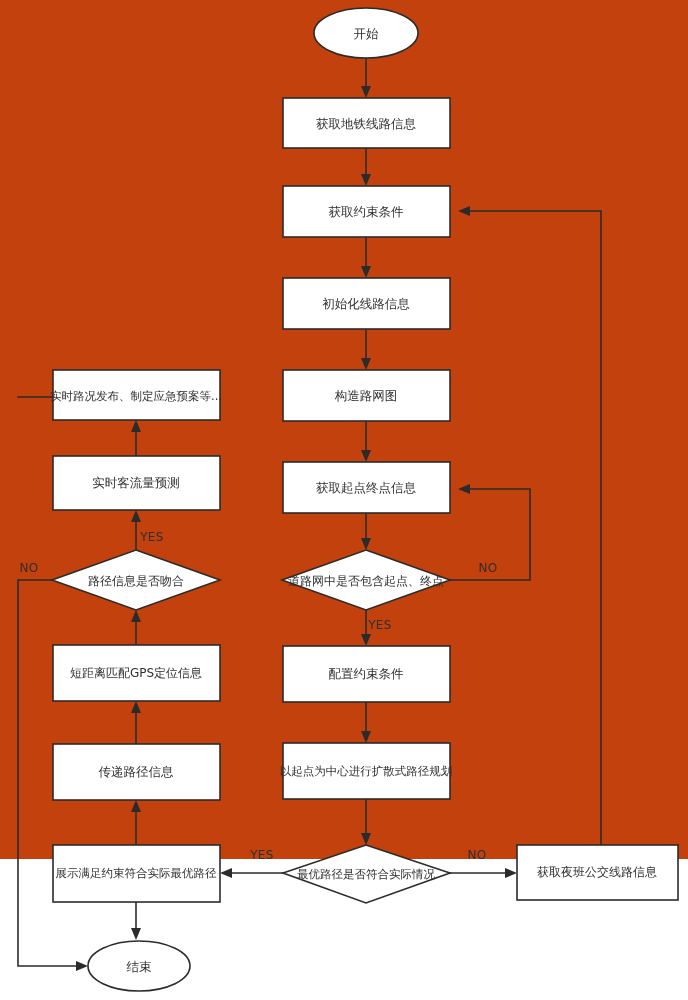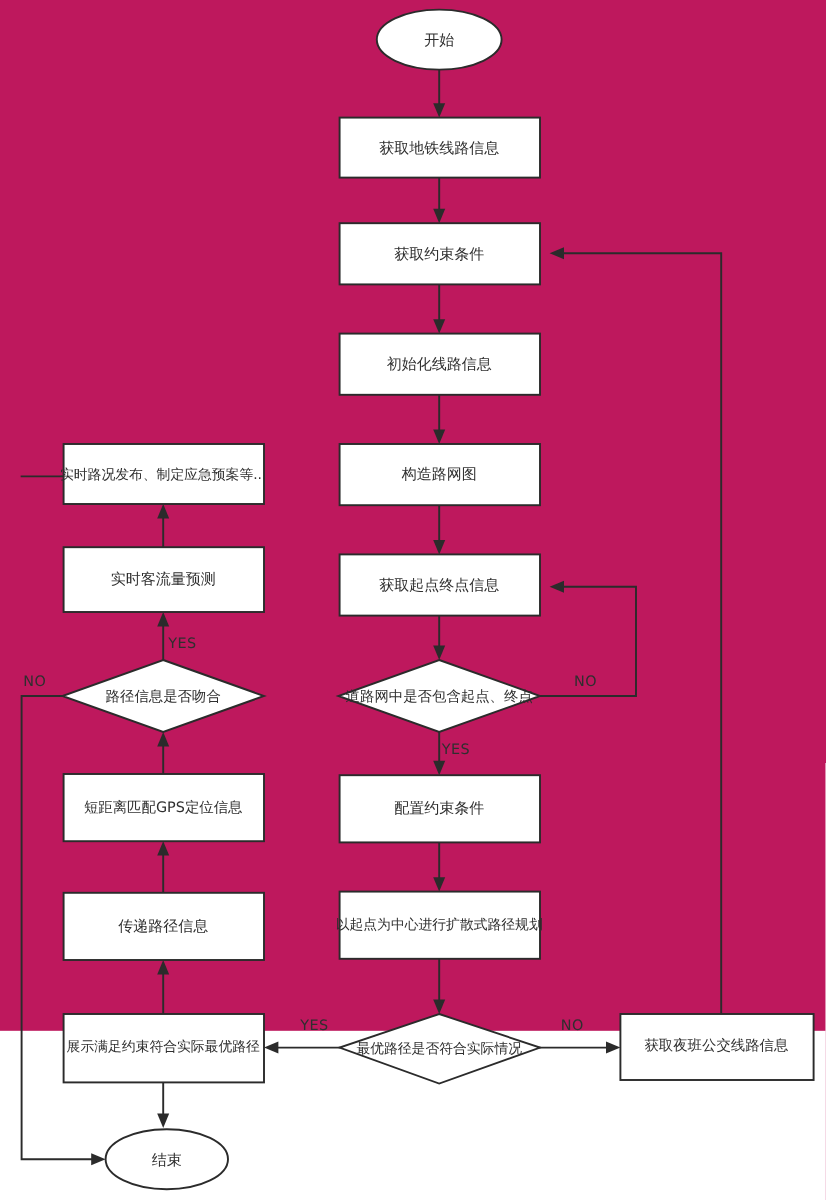--- a/index.html
+++ b/index.html
@@ -11,21 +11,21 @@
   body {
     width: 688px;
     height: 1000px;
     font-family: "DejaVu Sans", "Liberation Sans", sans-serif;
     overflow: hidden;
   }
   #flow-root {
     position: relative;
     width: 688px;
     height: 859px;
-    background: #be185d;
+    background: #c2410c;
     text-decoration: underline;
   }
   svg#flow-svg {
     position: absolute;
     left: 0;
     top: 0;
     width: 688px;
     height: 1000px;
     display: block;
   }

